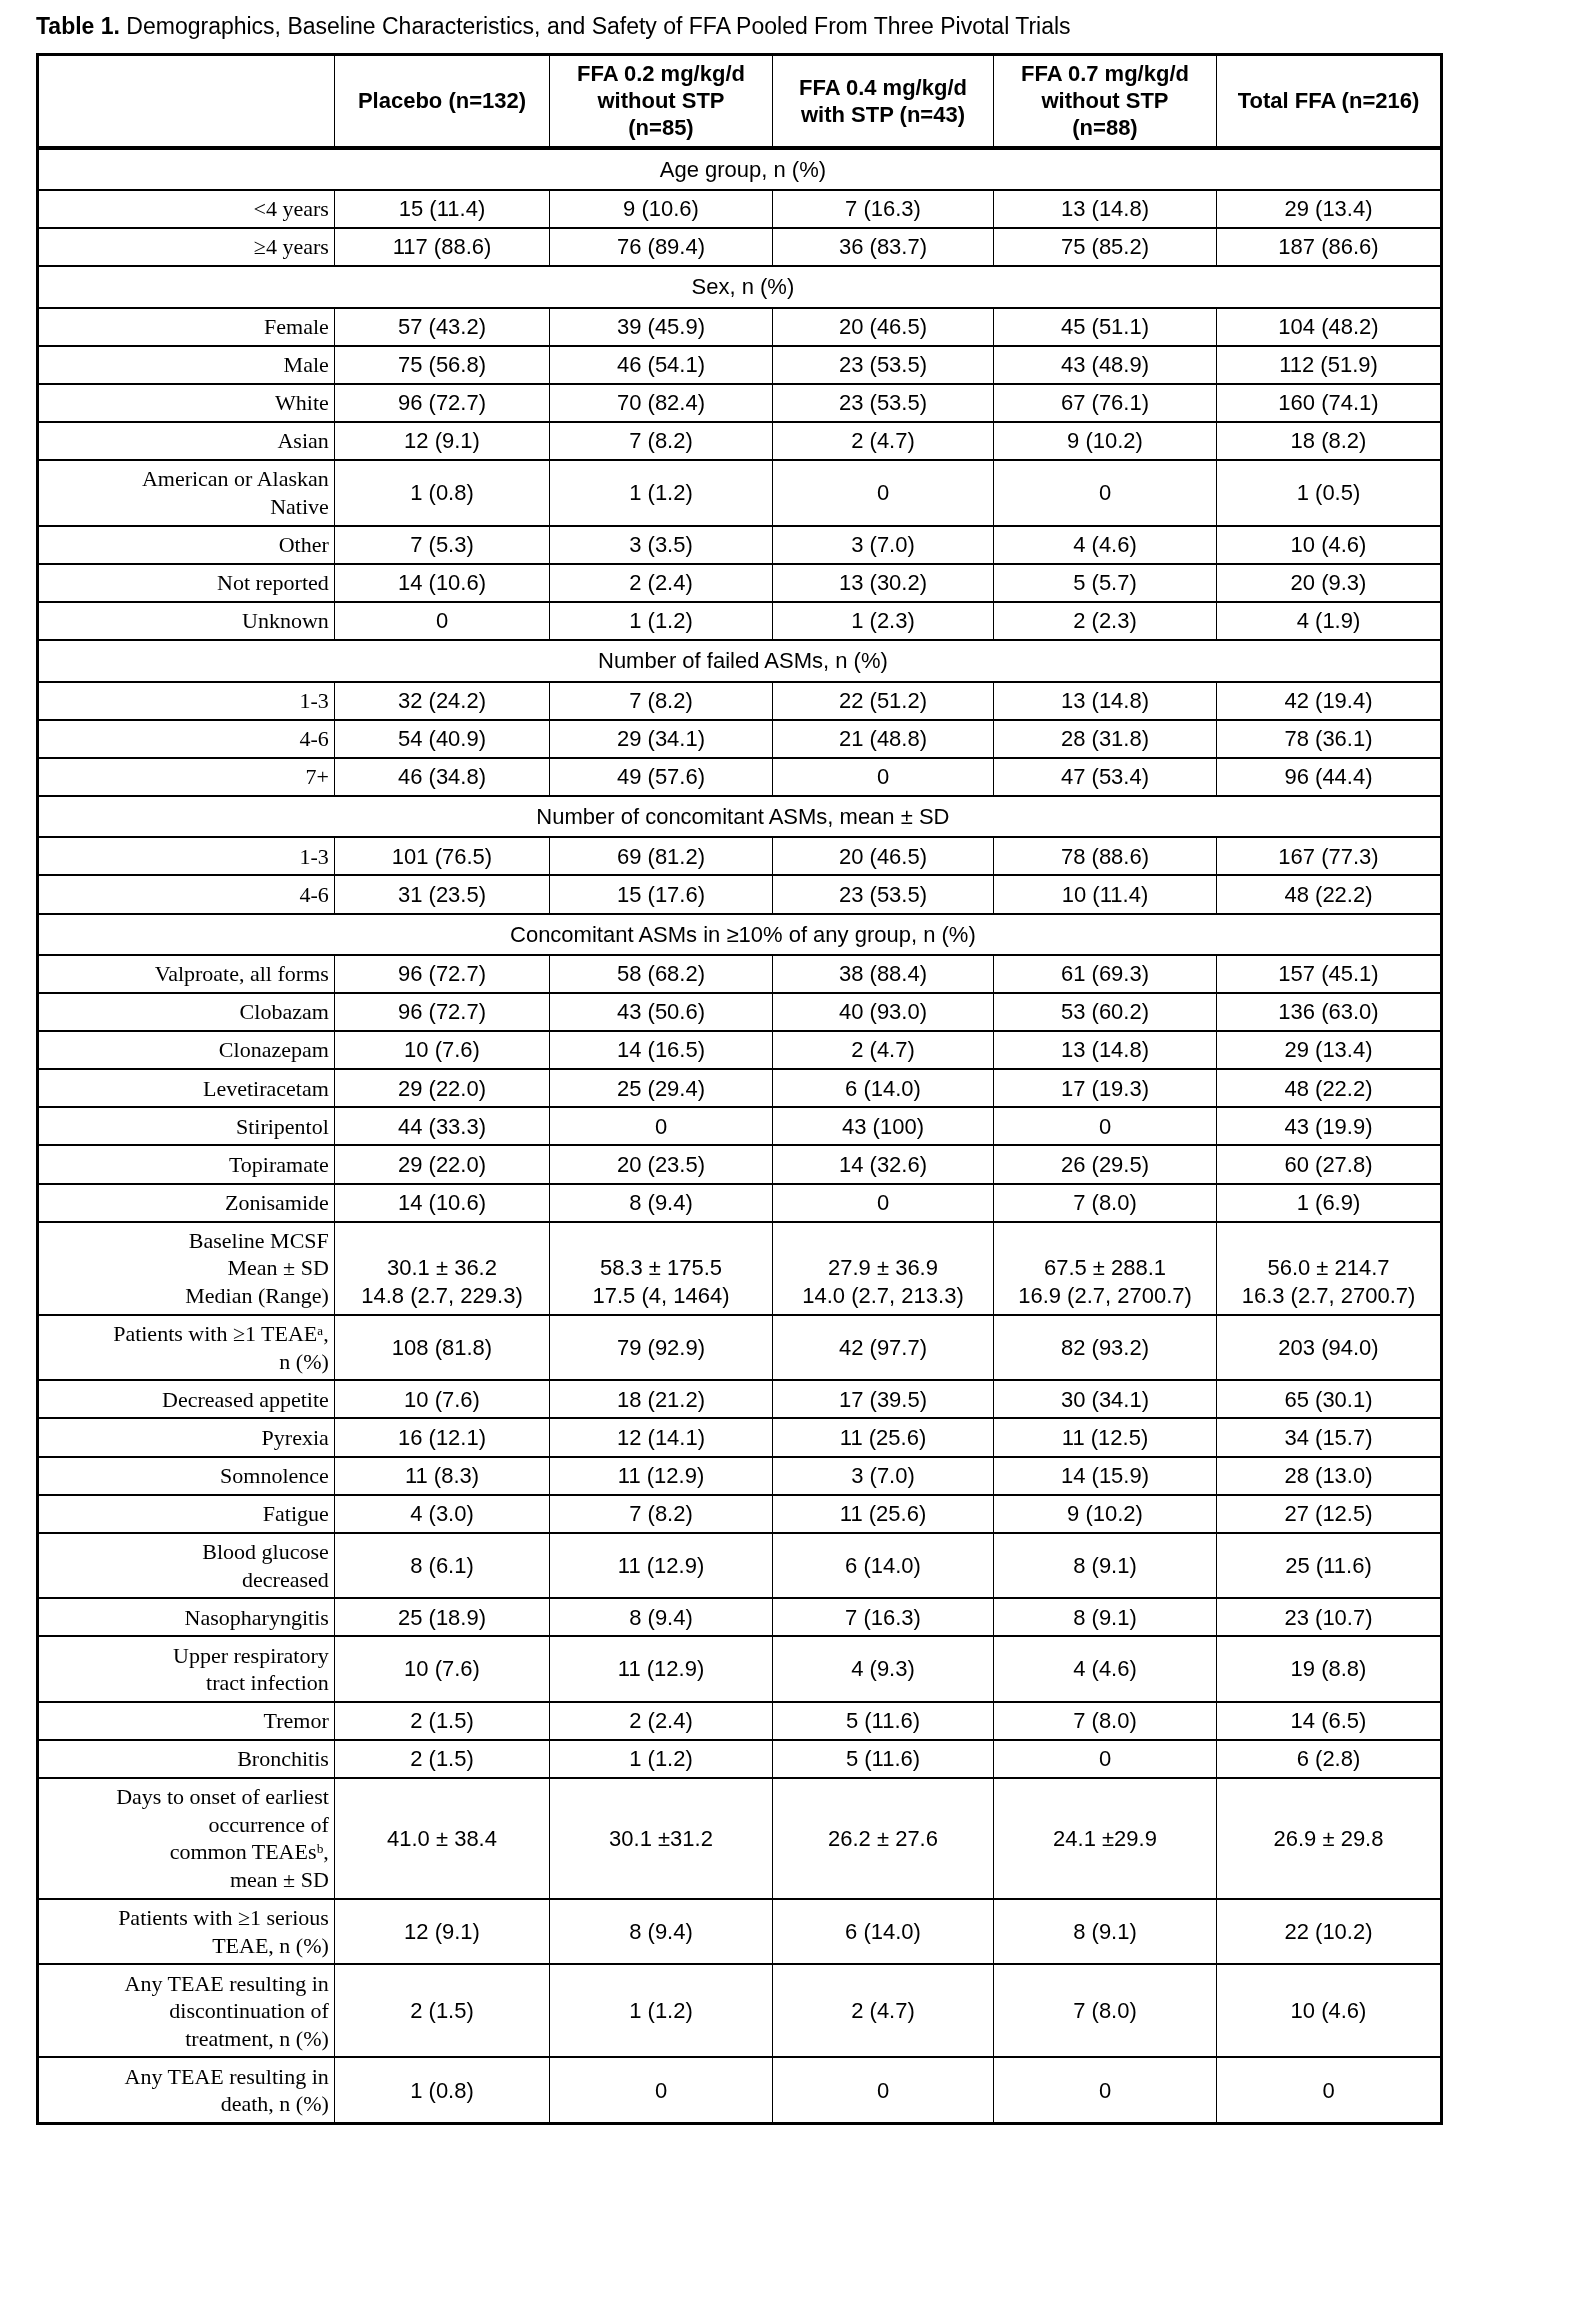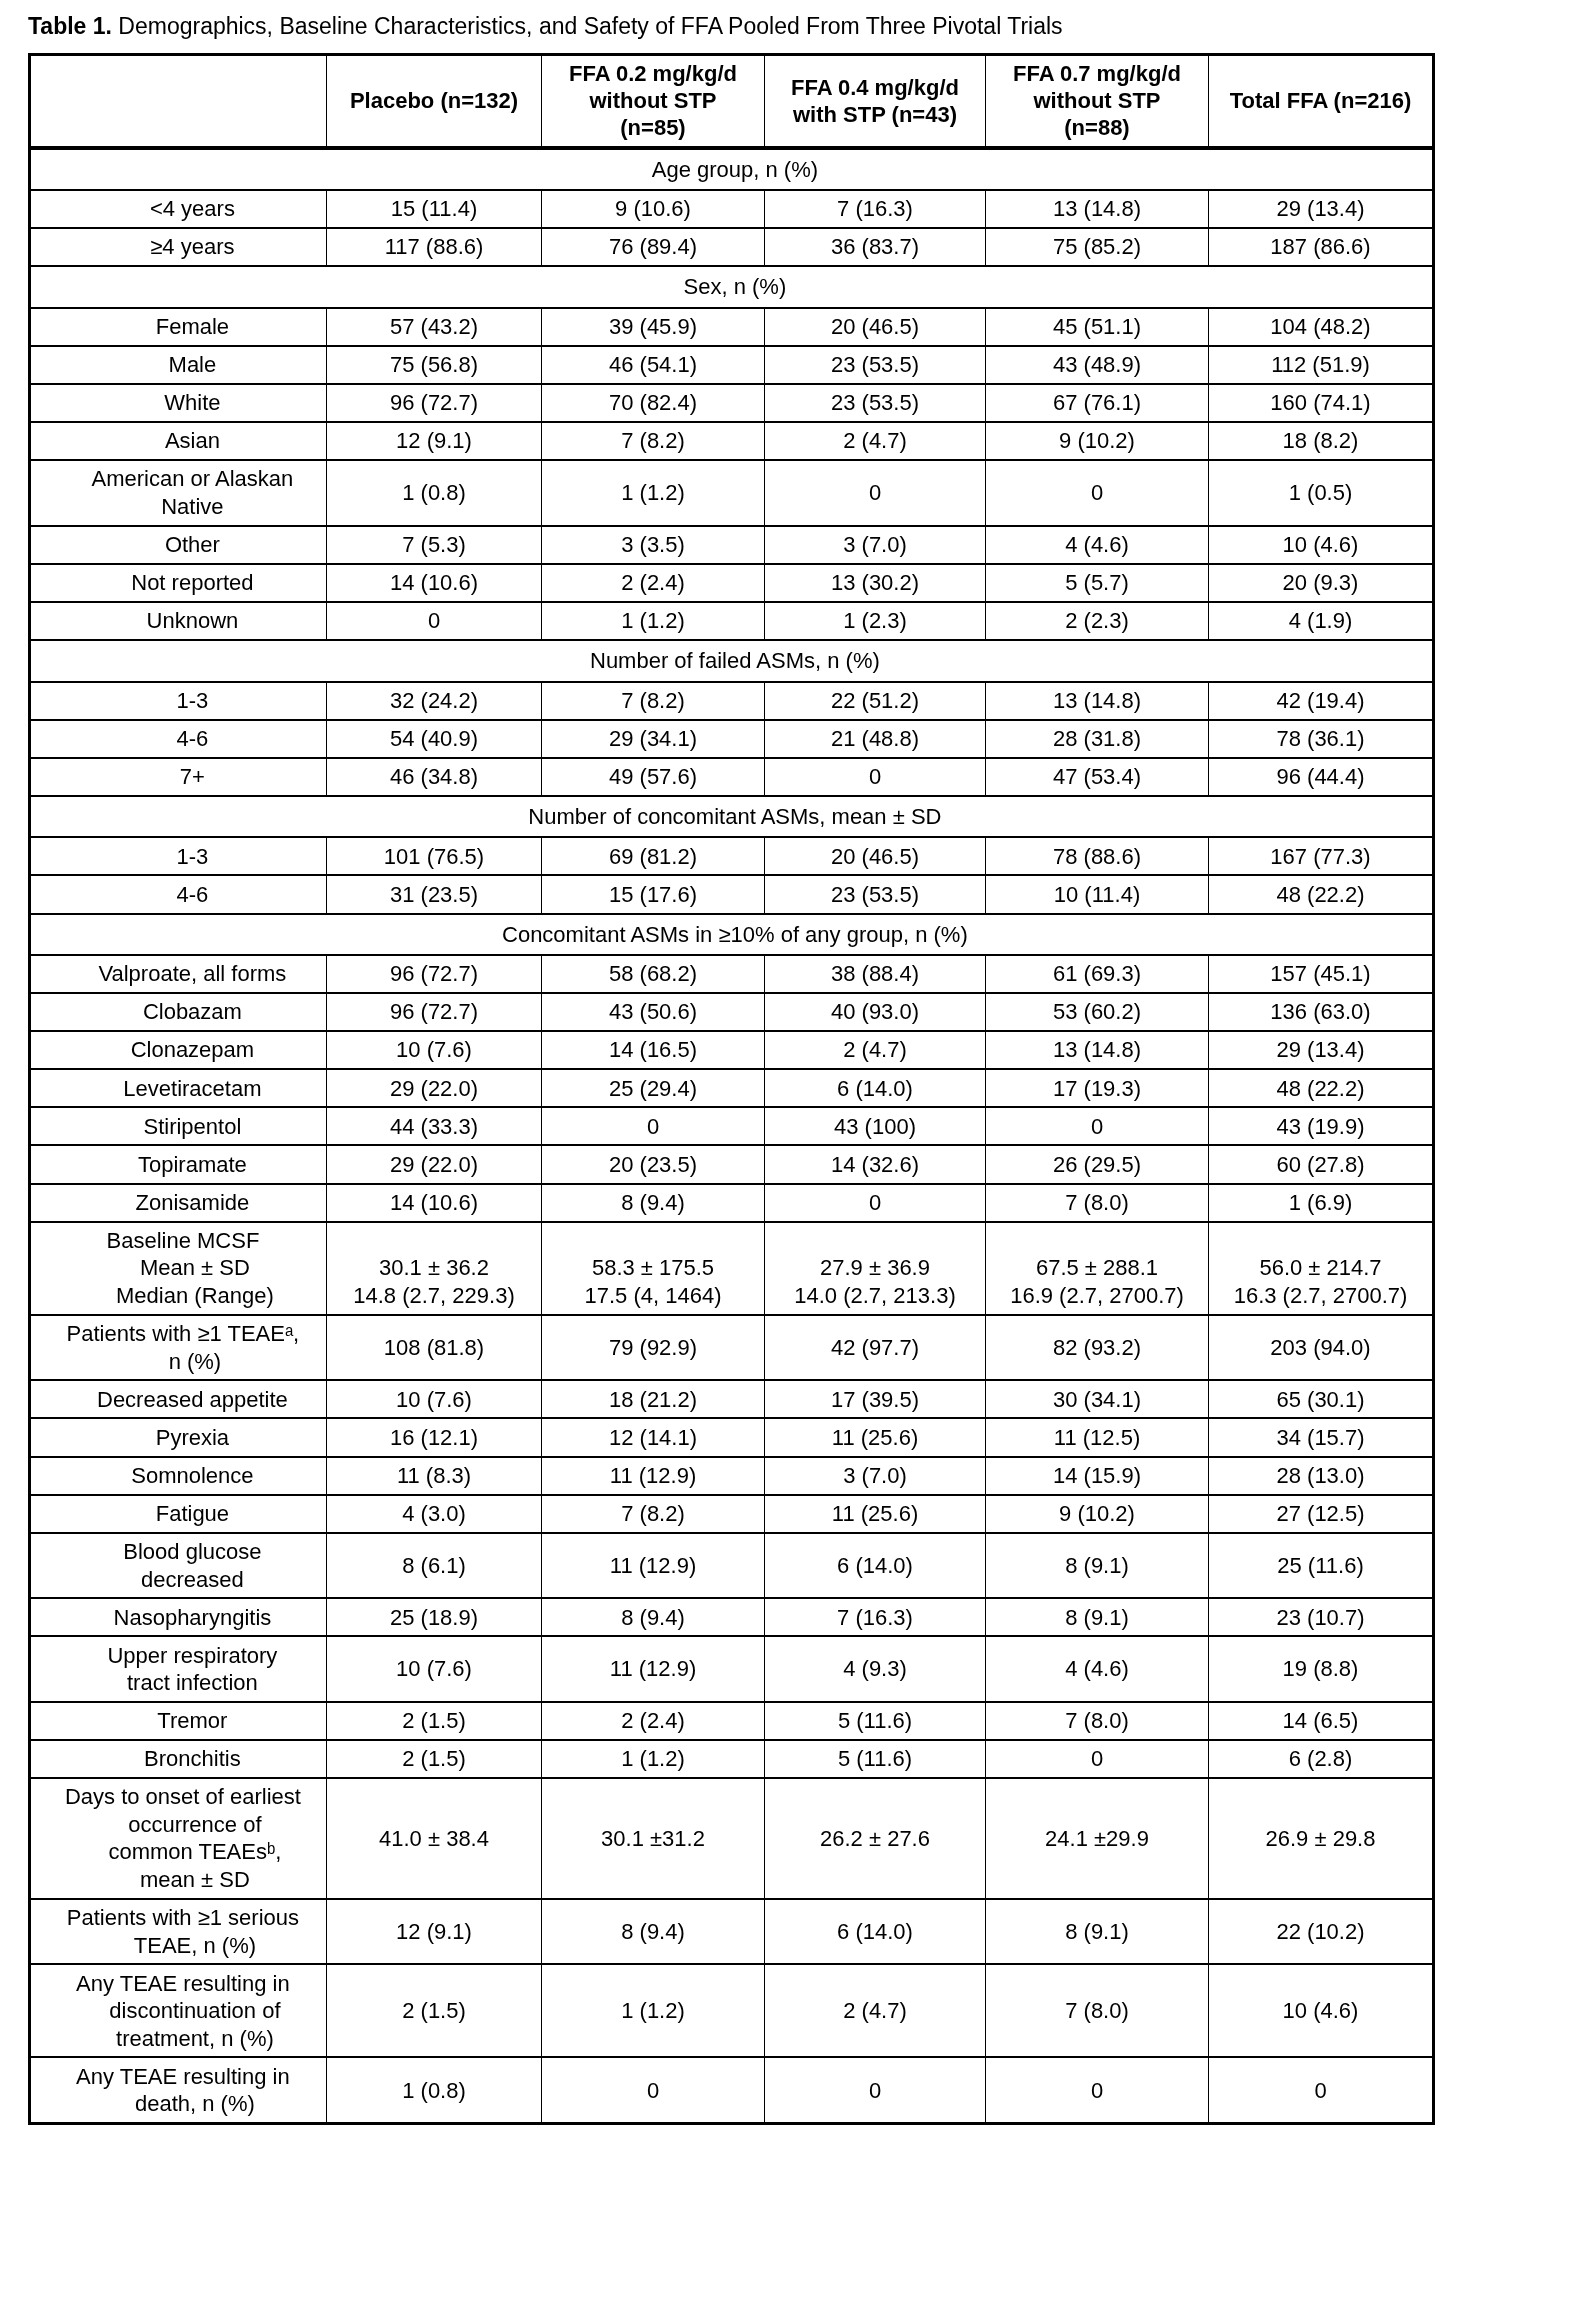--- a/index.html
+++ b/index.html
@@ -7,21 +7,21 @@
     padding: 0;
     background: #ffffff;
     color: #000000;
     font-family: "Liberation Sans", "DejaVu Sans", sans-serif;
   }
   body {
     width: 1584px;
     min-height: 2319px;
   }
   .page {
-    padding: 12px 0 0 28px;
+    padding: 12px 0 0 36px;
   }
   .title {
     font-size: 23px;
     line-height: 29px;
     margin: 0 0 12px 0;
   }
   .title .bold { font-weight: 700; }
   table.demo {
     border-collapse: collapse;
     table-layout: fixed;
@@ -47,23 +47,24 @@
   }
   td {
     font-size: 22px;
     line-height: 27.5px;
   }
   td.section-cell {
     text-align: center;
     padding: 6px 6.9px 6px 13.7px;
   }
   td.label-cell {
-    text-align: center;
+    text-align: right;
     white-space: pre-line;
     padding: 4.3px 5.2px 4.3px 33px;
+    font-family: Liberation Serif, serif;
   }
   td.label-cell.top { padding-left: 13.7px; }
   td.label-cell.hang {
     padding-left: 38px;
     text-indent: -24px;
   }
   td.value-cell {
     text-align: center;
     white-space: pre-line;
     padding: 4.3px 3.4px;

